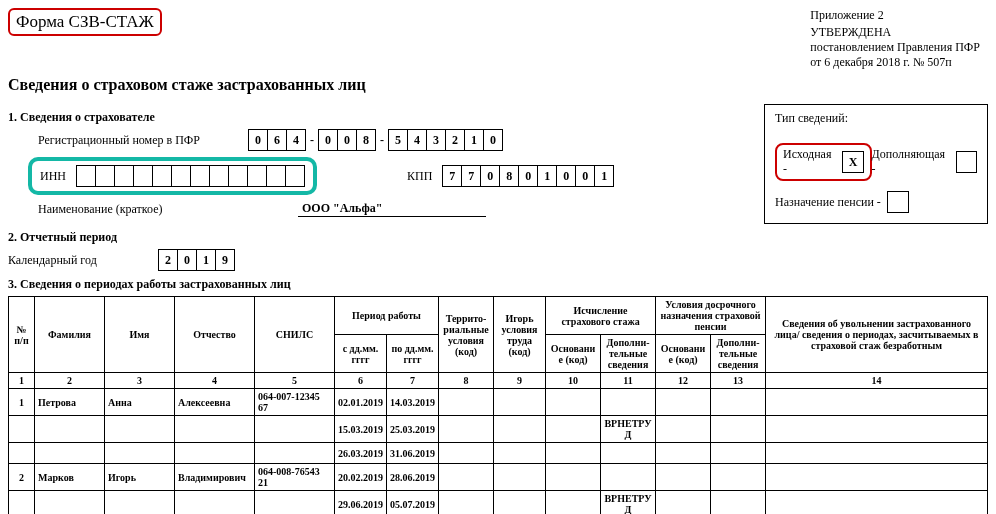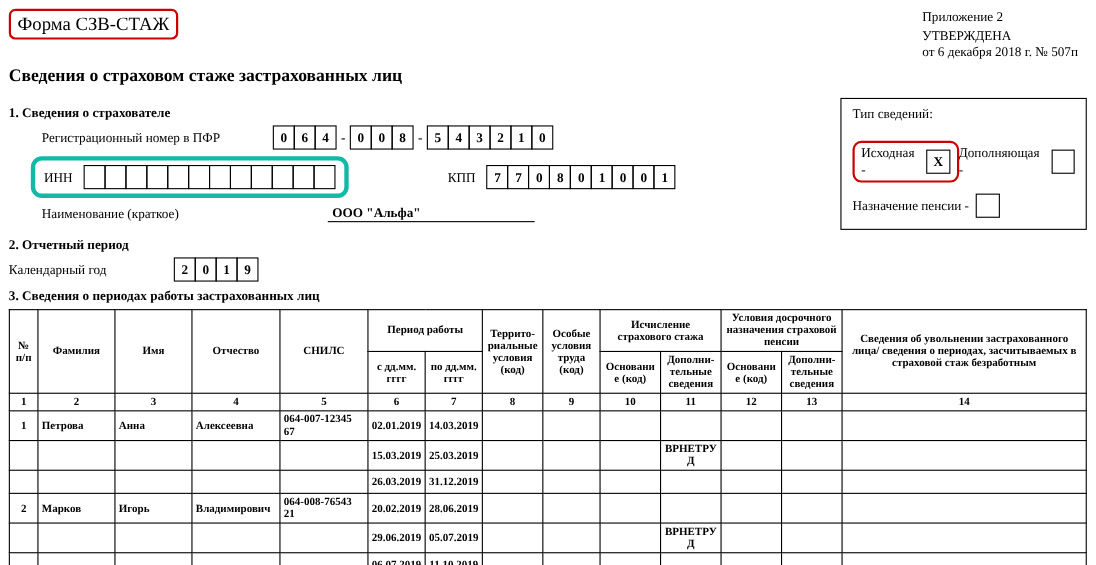--- a/index.html
+++ b/index.html
@@ -84,20 +84,21 @@
   .mt4 { margin-top: 4px; }
 </style>
 </head>
 <body>
 
 <div class="top-row">
   <span class="form-badge">Форма СЗВ-СТАЖ</span>
   <div class="app-block">
     <div class="app-line1">Приложение 2</div>
     <div>УТВЕРЖДЕНА</div>
+    <div>постановлением Правления ПФР</div>
     <div>от 6 декабря 2018 г. № 507п</div>
   </div>
 </div>
 
 <h1 class="title">Сведения о страховом стаже застрахованных лиц</h1>
 
 <div class="section1">
   <div class="left-col">
     <div class="section-head">1. Сведения о страхователе</div>
     <div class="row mt4" style="margin-left:30px">
@@ -215,21 +216,21 @@
   </colgroup>
   <thead>
     <tr>
       <th rowspan="2">№ п/п</th>
       <th rowspan="2">Фамилия</th>
       <th rowspan="2">Имя</th>
       <th rowspan="2">Отчество</th>
       <th rowspan="2">СНИЛС</th>
       <th colspan="2">Период работы</th>
       <th rowspan="2">Террито- риальные условия (код)</th>
-      <th rowspan="2">Особые условия труда (код)</th>
+      <th rowspan="2">Игорь условия труда (код)</th>
       <th colspan="2">Исчисление страхового стажа</th>
       <th colspan="2">Условия досрочного назначения страховой пенсии</th>
       <th rowspan="2">Сведения об увольнении застрахованного лица/ сведения о периодах, засчитываемых в страховой стаж безработным</th>
     </tr>
     <tr>
       <th>с дд.мм. гггг</th>
       <th>по дд.мм. гггг</th>
       <th>Основание (код)</th>
       <th>Дополни- тельные сведения</th>
       <th>Основание (код)</th>
@@ -285,21 +286,21 @@
         <td></td>
         <td></td>
       </tr>
       <tr>
         <td></td>
         <td></td>
         <td></td>
         <td></td>
         <td></td>
         <td class="bold">26.03.2019</td>
-        <td class="bold">31.12.2019</td>
+        <td class="bold">31.06.2019</td>
         <td></td>
         <td></td>
         <td></td>
         <td></td>
         <td></td>
         <td></td>
         <td></td>
       </tr>
       <tr>
         <td class="bold">2</td>

